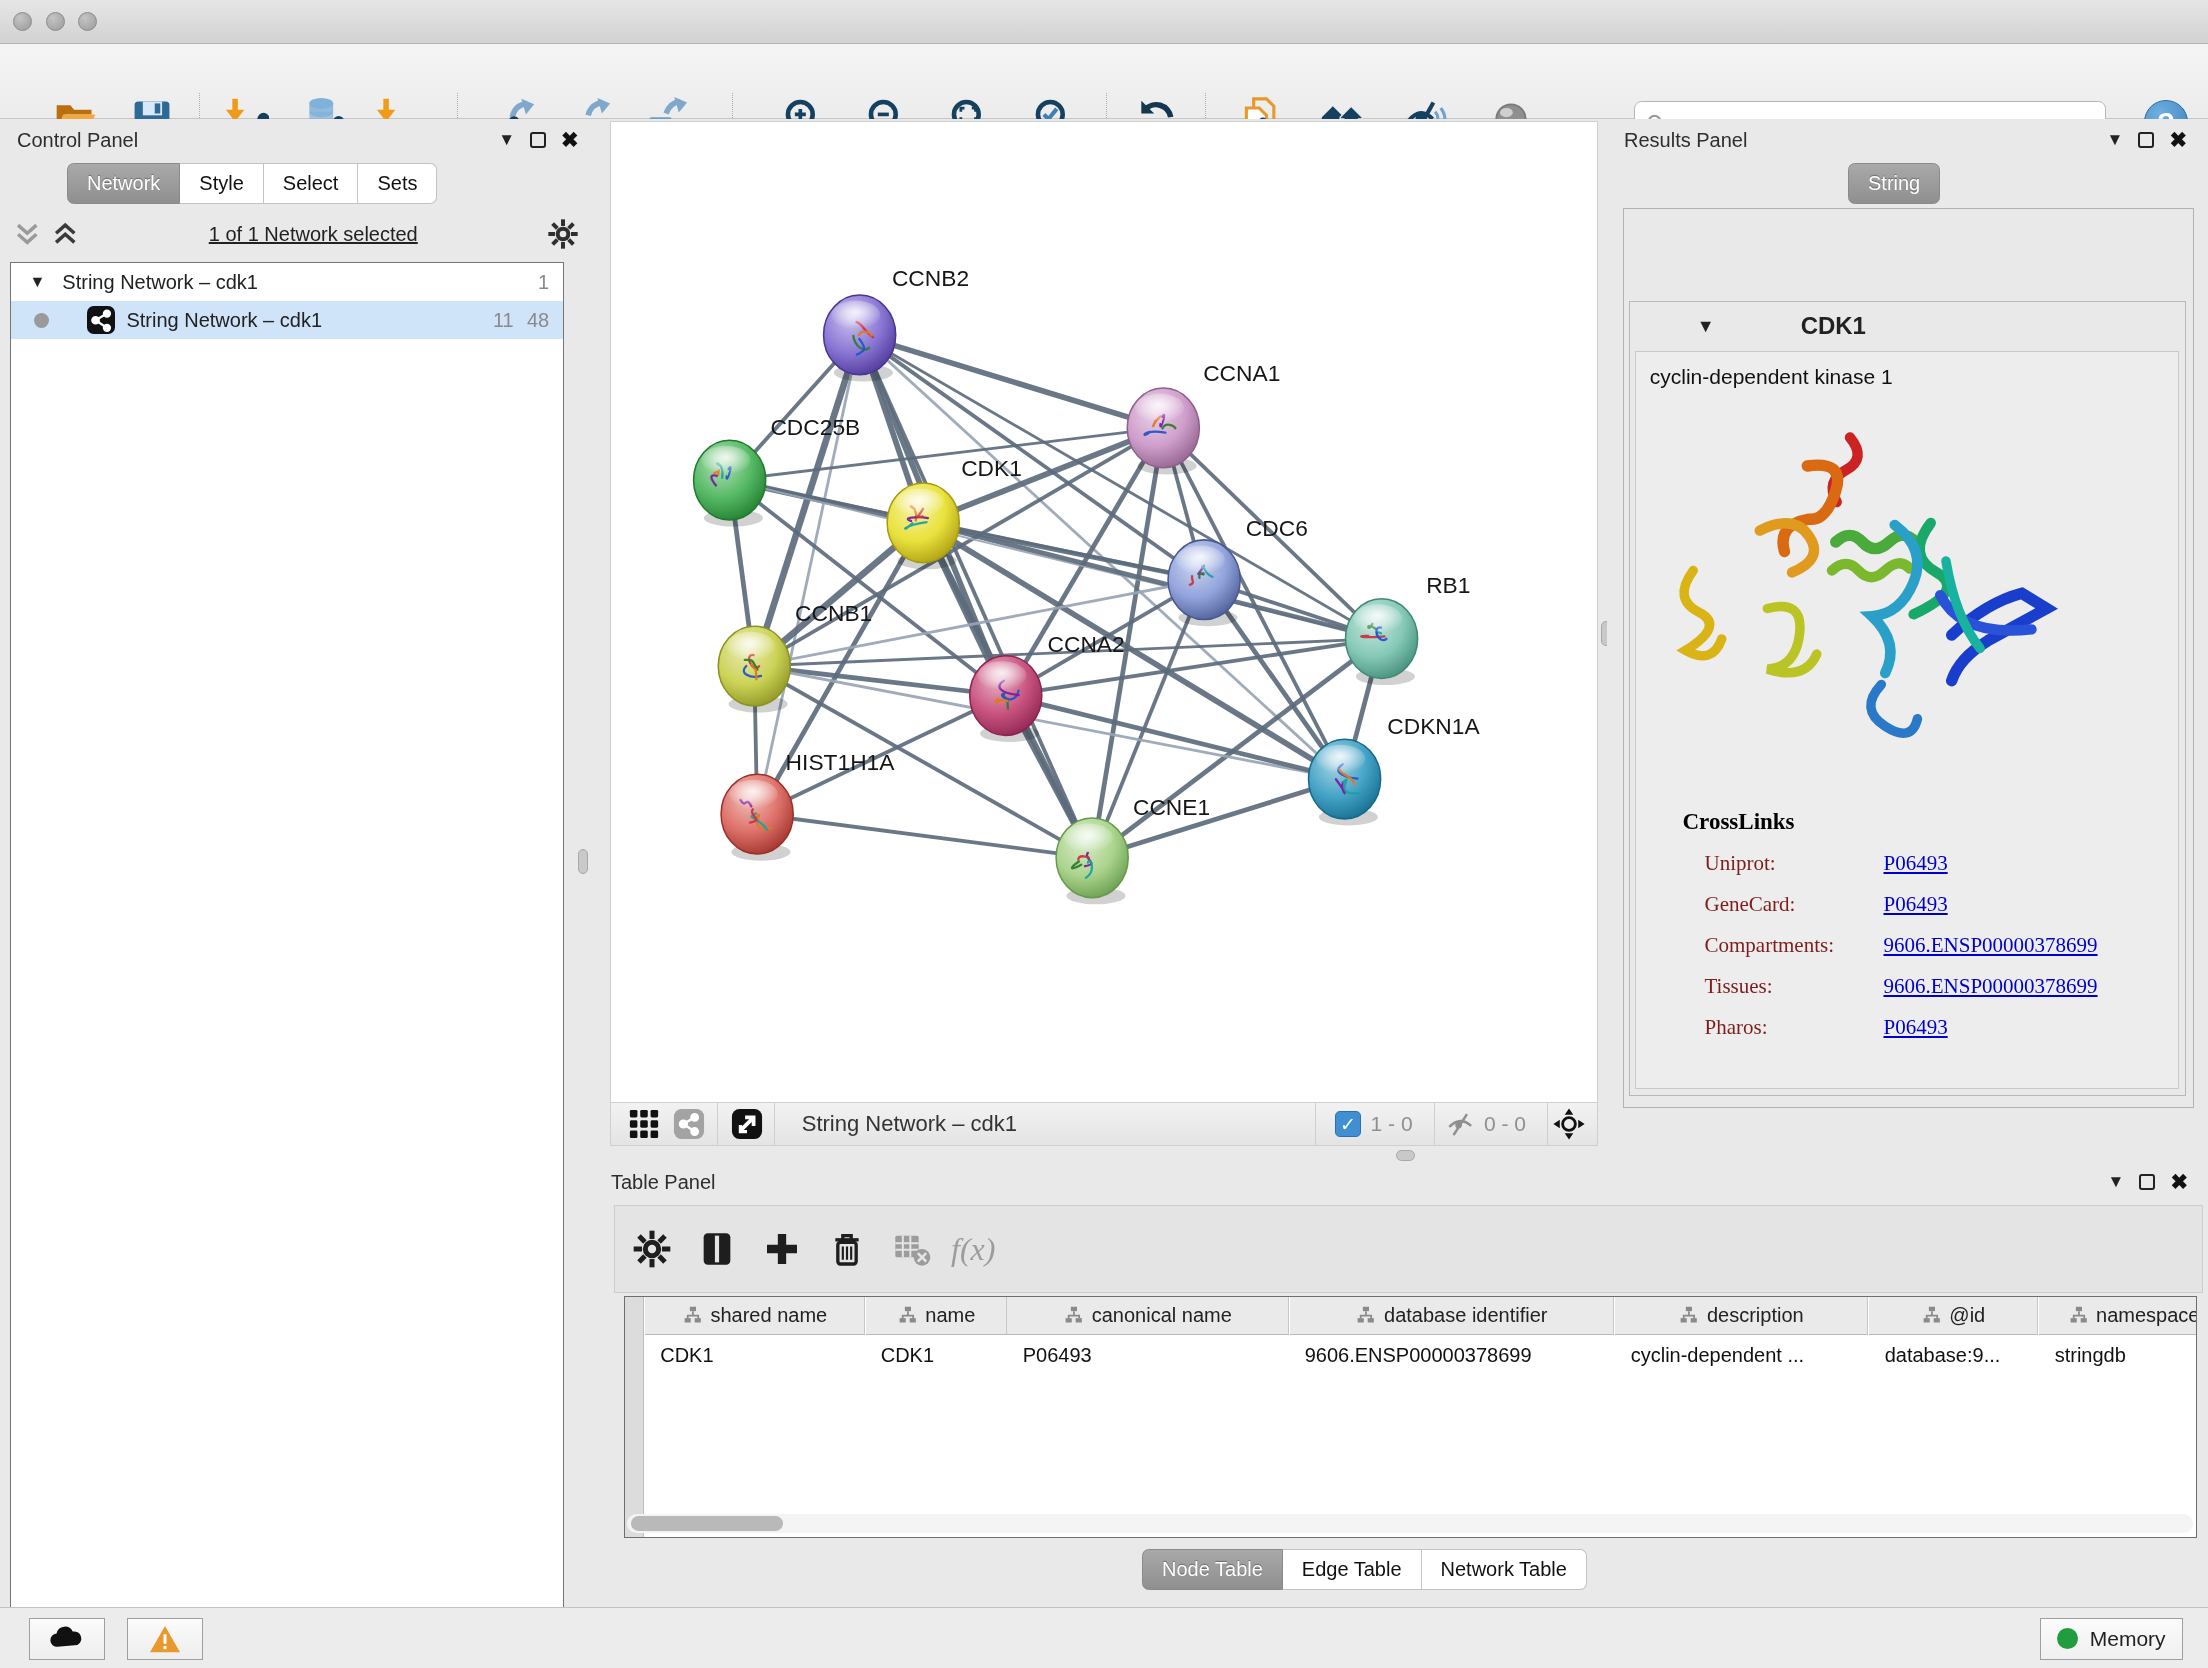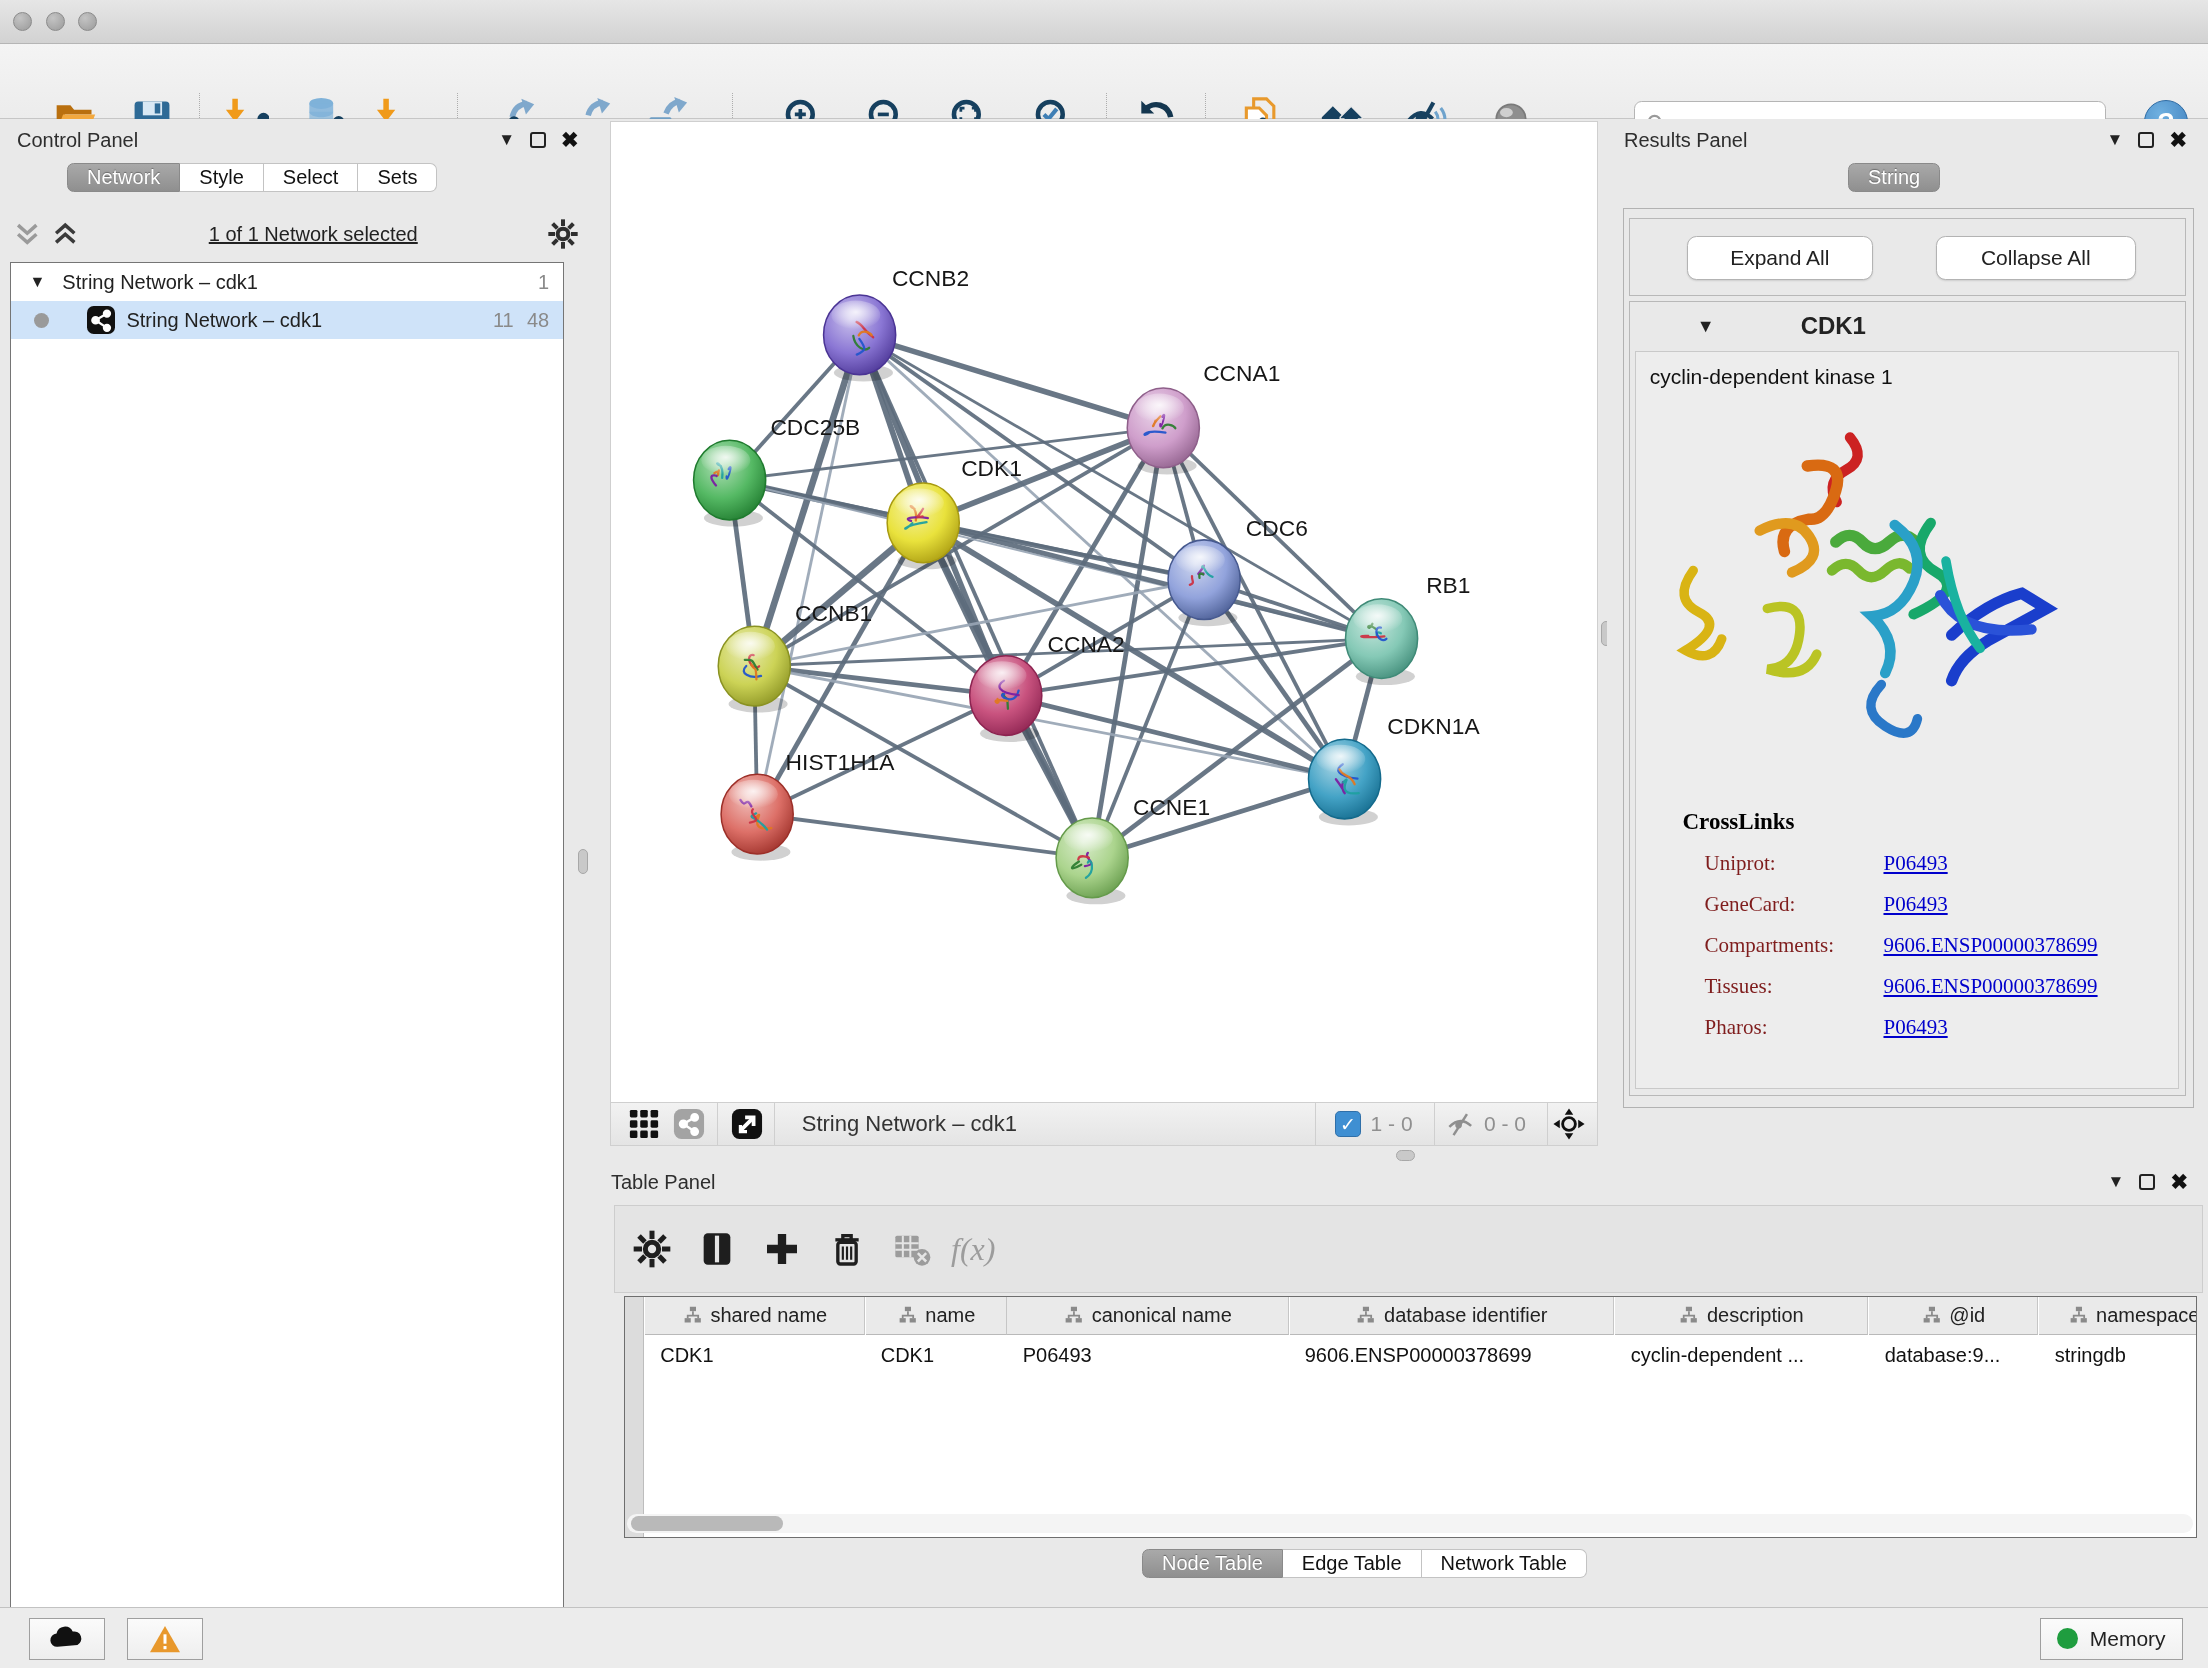--- a/index.html
+++ b/index.html
@@ -28,21 +28,21 @@
     color:#fff; font-size:28.5px; font-weight:bold; text-align:center; line-height:42px; cursor:pointer; }
 
   
   .panel-title { font-size:20px; color:#2e2e2e; }
   .panel-ctrl { display:flex; align-items:center; gap:15px; }
   .pc-tri { font-size:17px; color:#222; }
   .pc-box { width:16px; height:16px; border:2.4px solid #222; border-radius:2.9px; }
   .pc-x  { font-size:21px; color:#111; font-weight:bold; line-height:16px; }
 
   .seg-tabs { display:flex; }
-  .seg-tab { font-size:20px; padding:2px 19px; background:#fff; border:1px solid #c3c3c3;
+  .seg-tab { font-size:20px; padding:8px 19px; background:#fff; border:1px solid #c3c3c3;
     color:#111; cursor:pointer; border-left-width:0; }
   .seg-tab:first-child { border-left-width:1px; border-radius:6.7px 0 0 6.7px; }
   .seg-tab:last-child { border-radius:0 6.7px 6.7px 0; }
   .seg-tab.active { background:linear-gradient(#a9a9a9,#8f8f8f); color:#fff;
     text-shadow:0 -1px 1px rgba(0,0,0,.35); border-color:#8a8a8a; }
 
   
   #control-panel { position:absolute; left:0; top:119px; width:592px; height:1488px; background:#e9e9e9; }
   #cp-header { position:absolute; left:17px; top:9.5px; right:13.3px; display:flex; justify-content:space-between; }
   #cp-tabs { position:absolute; left:67px; top:44px; }
@@ -663,24 +663,20 @@
     <span class="panel-ctrl">
       <span class="pc-tri">▼</span>
       <span class="pc-box"></span>
       <span class="pc-x">✖</span>
     </span>
   </div>
   <div id="rp-tab" class="seg-tabs">
     <div class="seg-tab active" style="border-radius:6.7px">String</div>
   </div>
   <div id="rp-outer">
-    <div id="rp-box1">
-      <div class="btn" style="left:57px; width:186px">Expand All</div>
-      <div class="btn" style="left:306px; width:200px">Collapse All</div>
-    </div>
     <div id="rp-box2">
       <div id="cdk1-head">
         <span class="tri">▼</span>
         <span class="name">CDK1</span>
       </div>
       <div id="cdk1-body">
         <div id="cdk1-desc">cyclin-dependent kinase 1</div>
         <svg id="structure" width="447" height="380" viewBox="0 0 470 400">
           <g fill="none" stroke-linecap="round">
             <path d="M205 30q18 22-4 34t-10 34" stroke="#cc2222" stroke-width="11"></path>

